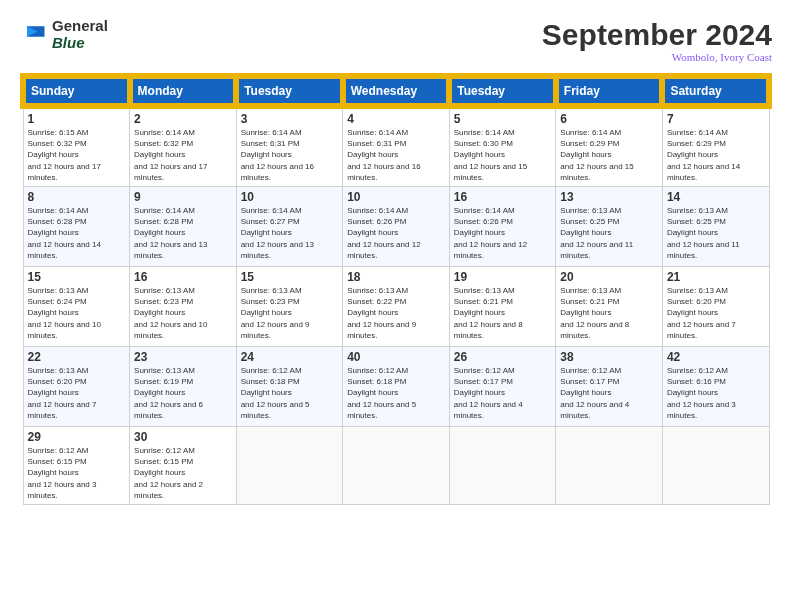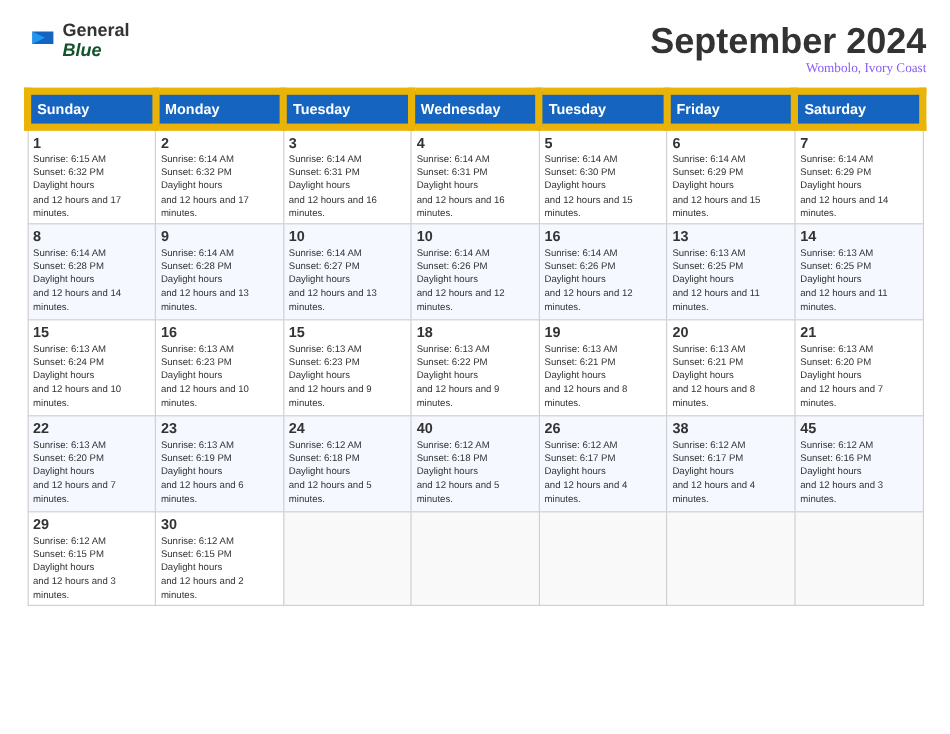--- a/index.html
+++ b/index.html
@@ -241,21 +241,21 @@
       </td>
           <td>
         <span class="day-num">26</span>
         <span class="cell-text">Sunrise: 6:12 AM<br>Sunset: 6:17 PM<br>Daylight hours<br>and 12 hours and 4 minutes.</span>
       </td>
           <td>
         <span class="day-num">38</span>
         <span class="cell-text">Sunrise: 6:12 AM<br>Sunset: 6:17 PM<br>Daylight hours<br>and 12 hours and 4 minutes.</span>
       </td>
           <td>
-        <span class="day-num">45</span>
+        <span class="day-num">42</span>
         <span class="cell-text">Sunrise: 6:12 AM<br>Sunset: 6:16 PM<br>Daylight hours<br>and 12 hours and 3 minutes.</span>
       </td>
         </tr>
         <tr class="last-row">
           <td>
         <span class="day-num">29</span>
         <span class="cell-text">Sunrise: 6:12 AM<br>Sunset: 6:15 PM<br>Daylight hours<br>and 12 hours and 3 minutes.</span>
       </td>
           <td>
         <span class="day-num">30</span>

